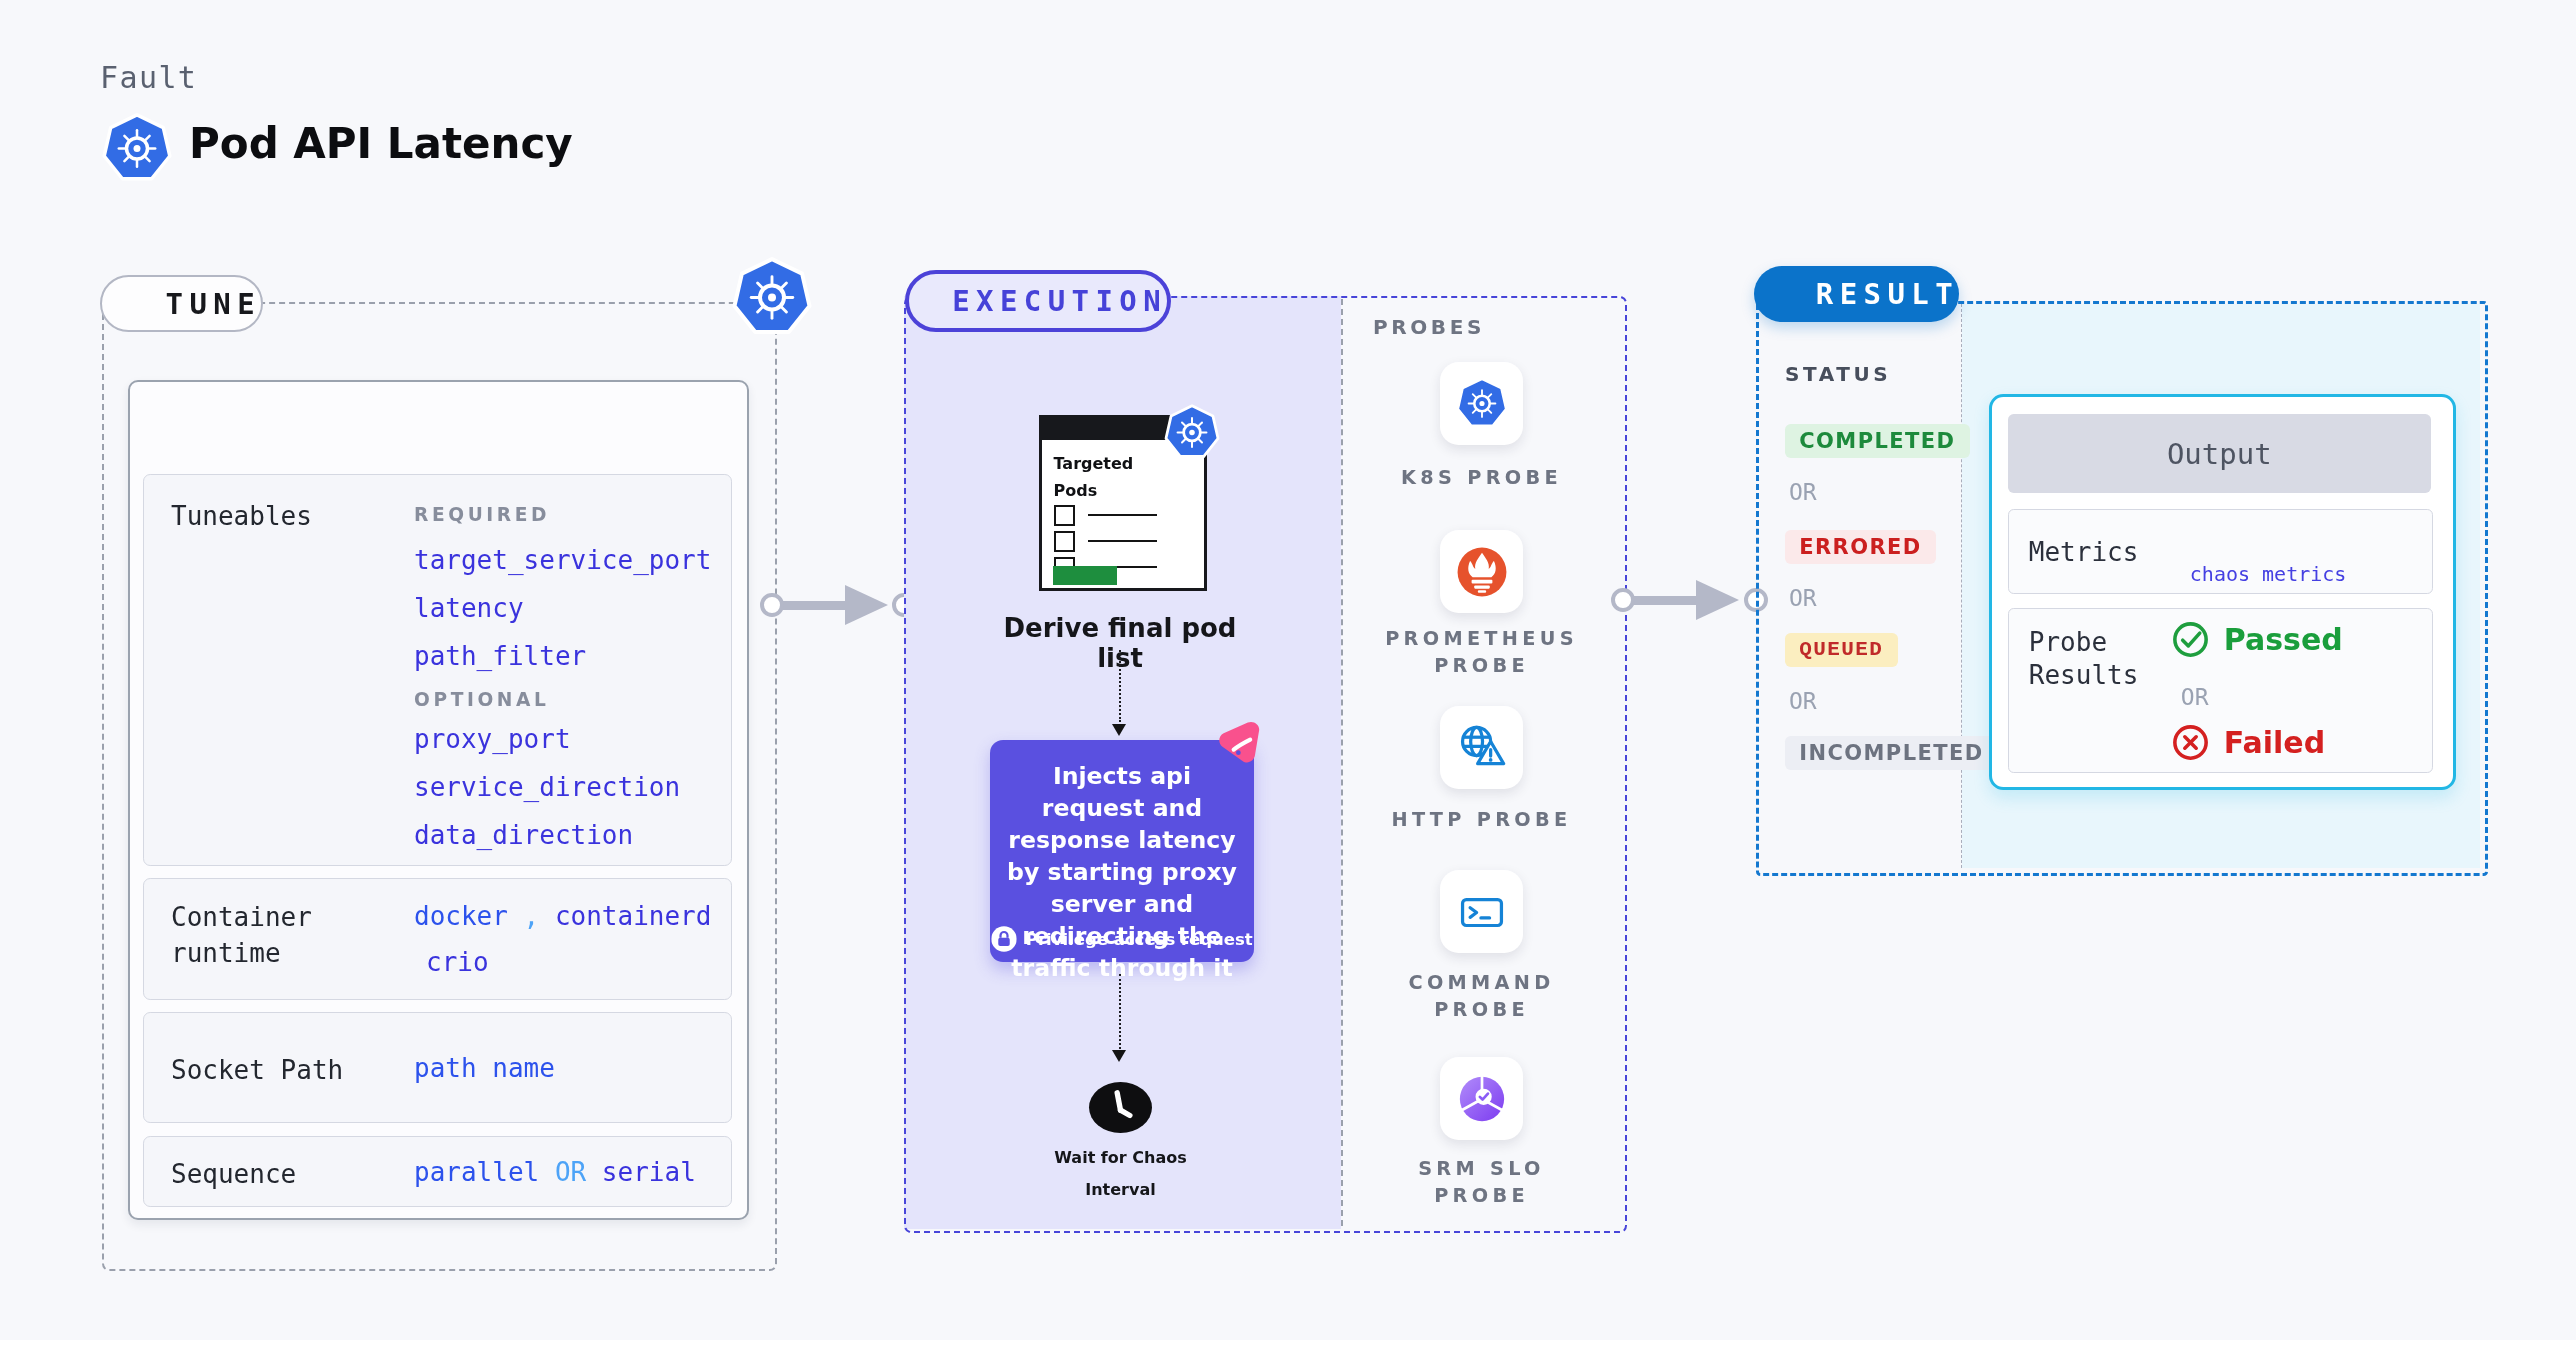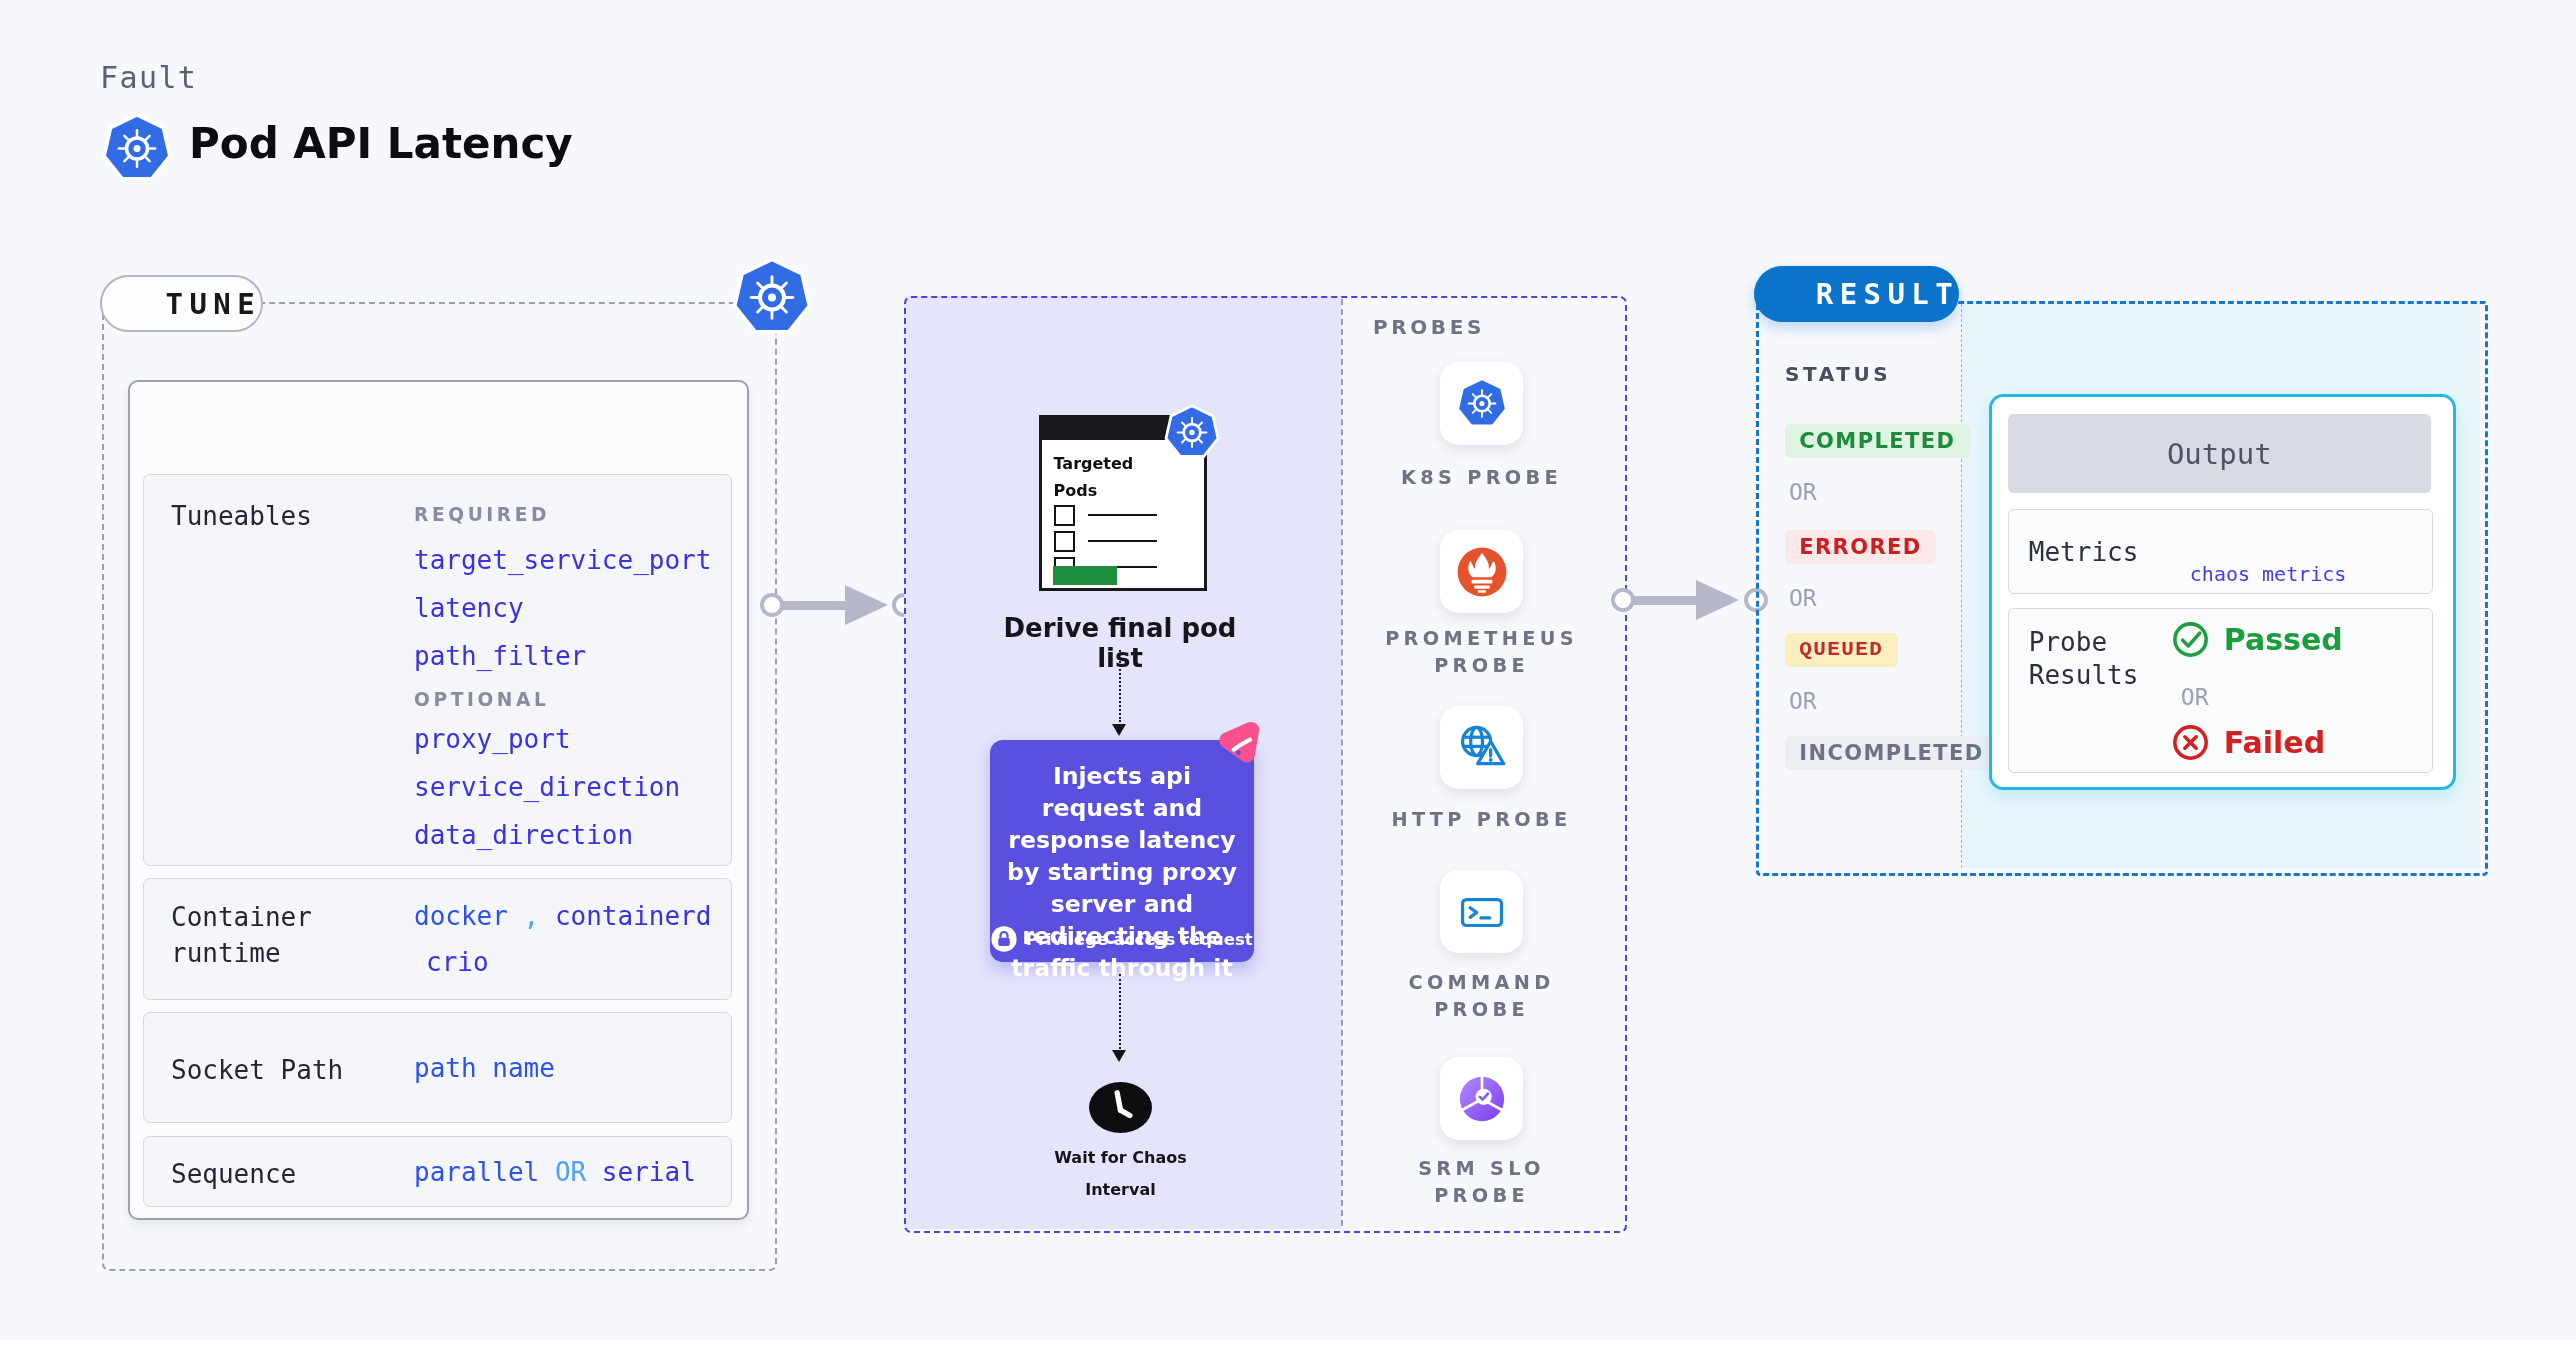--- a/index.html
+++ b/index.html
@@ -193,20 +193,23 @@
   <div class="abs" style="left:752px;top:580px;width:165px;height:50px;">
     <div class="abs arrow-bar" style="left:29px;top:21px;width:66px;"></div>
     <div class="abs tri-right" style="left:93px;top:5px;"></div>
     <div class="abs conn-dot" style="left:7.9px;top:13px;"></div>
     <div class="abs conn-dot" style="left:140px;top:13px;"></div>
   </div>
 
   <div class="abs" style="left:904px;top:296px;width:437px;height:933px;background:#e4e4fb;"></div>
   <div class="abs dash-indigo" style="left:904px;top:296px;width:719px;height:933px;"></div>
   <div class="abs" style="left:1341px;top:299px;height:927px;width:0;border-left:2.1px dashed #9aa0ac;"></div>
+  <div class="abs pill mono exec-pill">
+    <span>EXECUTION</span>
+  </div>
 
   <div class="abs" style="left:1039px;top:415px;width:162px;height:170px;background:#ffffff;border:3.6px solid #17181c;">
     <div class="abs" style="left:0;top:0;width:100%;height:21.5px;background:#17181c;"></div>
     <svg class="abs" style="left:122px;top:-14.3px" width="56" height="57" viewBox="0 0 78 80">
         <use href="#sym-k8s"></use>
       </svg>
     <div class="abs sans" style="left:11.5px;top:31.5px;width:107px;font-size:16px;font-weight:bold;line-height:27px;color:#101114;">Targeted Pods</div>
     <div class="abs" style="left:11.5px;top:87px;">
       <div class="cbx abs" style="left:0;top:0;"></div>
       <div class="cline abs" style="left:34px;top:8.6px;"></div>

